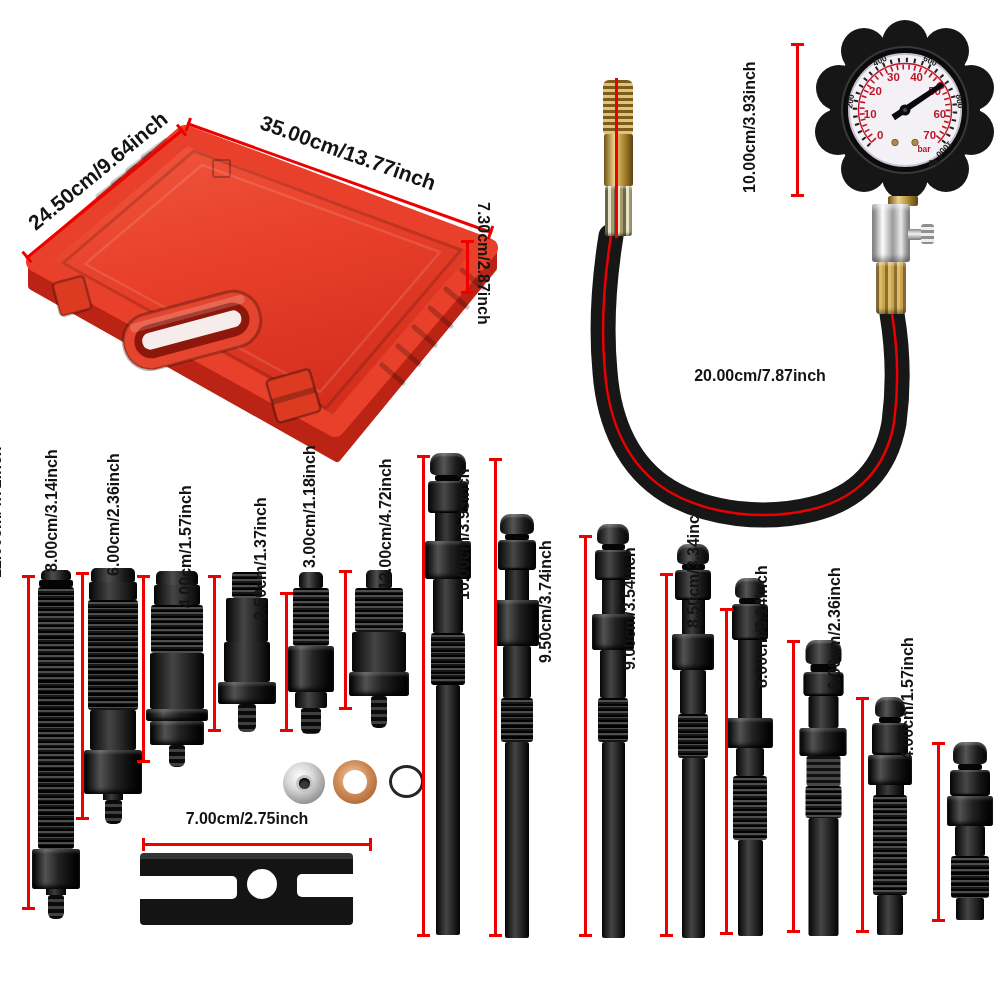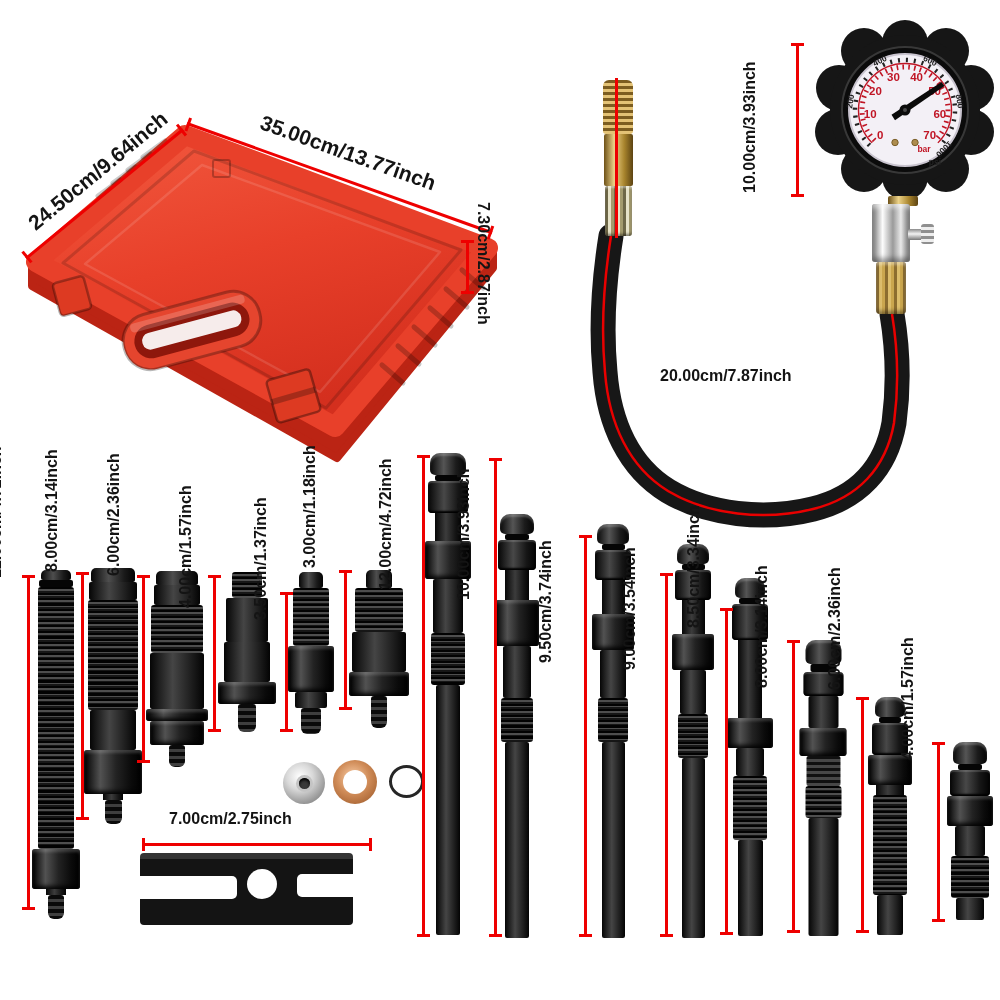--- a/index.html
+++ b/index.html
@@ -14,21 +14,21 @@
   .mline.h{height:3px;}
   .mline.h::before,.mline.h::after{content:"";position:absolute;top:-5px;width:3px;height:13px;background:#ee0000;}
   .mline.h::before{left:0}.mline.h::after{right:0}
   .mline.d{height:3px;transform-origin:0 50%;}
   .mline.d::before,.mline.d::after{content:"";position:absolute;top:-5.5px;width:3px;height:14px;background:#ee0000;}
   .mline.d::before{left:0}.mline.d::after{right:0}
   
   .vlabel{position:absolute;height:20px;line-height:20px;font-size:16px;font-weight:700;
           white-space:nowrap;transform:rotate(-90deg);transform-origin:0 100%;}
   .vlabel.cw{transform:rotate(90deg);transform-origin:0 0;}
-  .hlabel{position:absolute;font-size:16px;font-weight:700;white-space:nowrap;text-align:left;}
+  .hlabel{position:absolute;font-size:16px;font-weight:700;white-space:nowrap;text-align:center;}
   .dlabel{position:absolute;font-size:21px;font-weight:700;white-space:nowrap;text-align:center;}
   
   .adp{position:absolute;display:flex;flex-direction:column;align-items:center;transform:translateX(-50%);}
   .p{display:block;flex:0 0 auto;}
   .capp{background:linear-gradient(90deg,#060606,#4e4e4e 40%,#1a1a1a 75%,#030303);border-radius:5px 5px 2px 2px;}
   .mush{background:linear-gradient(90deg,#070707,#555 38%,#1c1c1c 72%,#040404);border-radius:10px 10px 5px 5px;box-shadow:inset 0 3px 2px rgba(255,255,255,.22);}
   .grv{background:#050505;border-radius:2px;}
   .col{background:linear-gradient(90deg,#050505,#484848 40%,#161616 75%,#020202);border-radius:4px;box-shadow:inset 0 2px 1px rgba(255,255,255,.16),inset 0 -2px 2px #000;}
   .nek{background:linear-gradient(90deg,#070707,#3c3c3c 42%,#151515 78%,#030303);}
   .hexp{background:linear-gradient(90deg,#000 1%,#525252 28%,#232323 55%,#0a0a0a 82%,#000);border-radius:3px;box-shadow:inset 0 3px 3px rgba(255,255,255,.18),inset 0 -3px 4px rgba(0,0,0,.9);}
@@ -319,21 +319,21 @@
   <div class="oring" style="left:389px;top:765px"></div>
 
   <svg style="left:120px;top:845px" width="260" height="90" viewBox="0 0 260 90">
     <rect x="20" y="8" width="213" height="72" rx="4" fill="#141414"></rect>
     <rect x="6" y="31" width="111" height="23" rx="5" fill="#ffffff"></rect>
     <rect x="177" y="29" width="111" height="23" rx="5" fill="#ffffff"></rect>
     <circle cx="142" cy="39" r="15" fill="#ffffff"></circle>
     <rect x="20" y="8" width="213" height="6" fill="rgba(255,255,255,0.14)"></rect>
   </svg>
   <div class="mline h" style="left:142px;top:843px;width:230px"></div>
-  <div class="hlabel" style="left:169px;top:810px;width:200px">7.00cm/2.75inch</div>
+  <div class="hlabel" style="left:147px;top:810px;width:200px">7.00cm/2.75inch</div>
 
   <div class="mline v" style="left:27px;top:575px;height:335px"></div>
   <div class="mline v" style="left:81px;top:572px;height:248px"></div>
   <div class="mline v" style="left:142px;top:575px;height:188px"></div>
   <div class="mline v" style="left:213px;top:575px;height:157px"></div>
   <div class="mline v" style="left:285px;top:592px;height:140px"></div>
   <div class="mline v" style="left:344px;top:570px;height:140px"></div>
 
   <div class="vlabel" style="left:6px;top:558px">12.00cm/4.72inch</div>
   <div class="vlabel" style="left:62px;top:552px">8.00cm/3.14inch</div>

